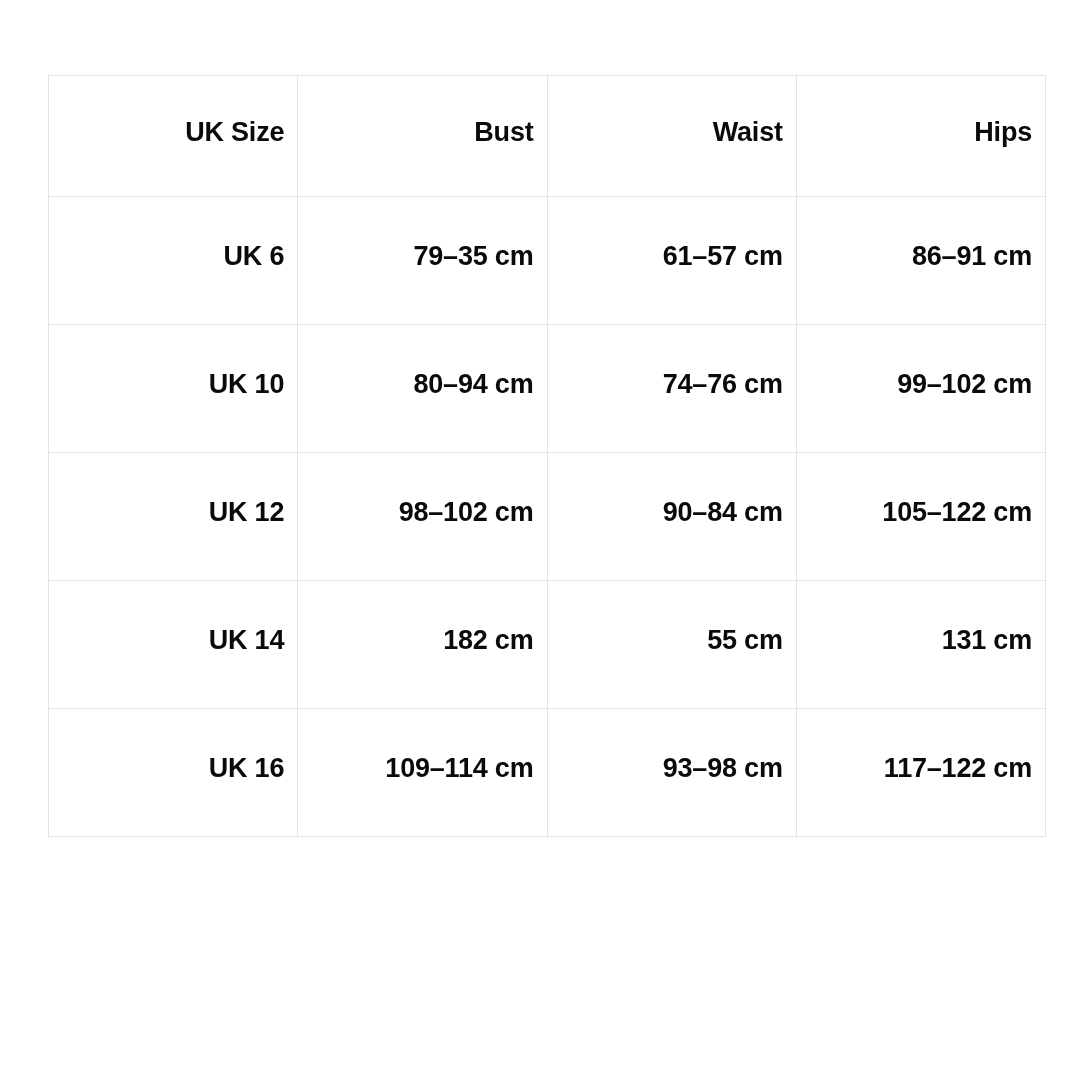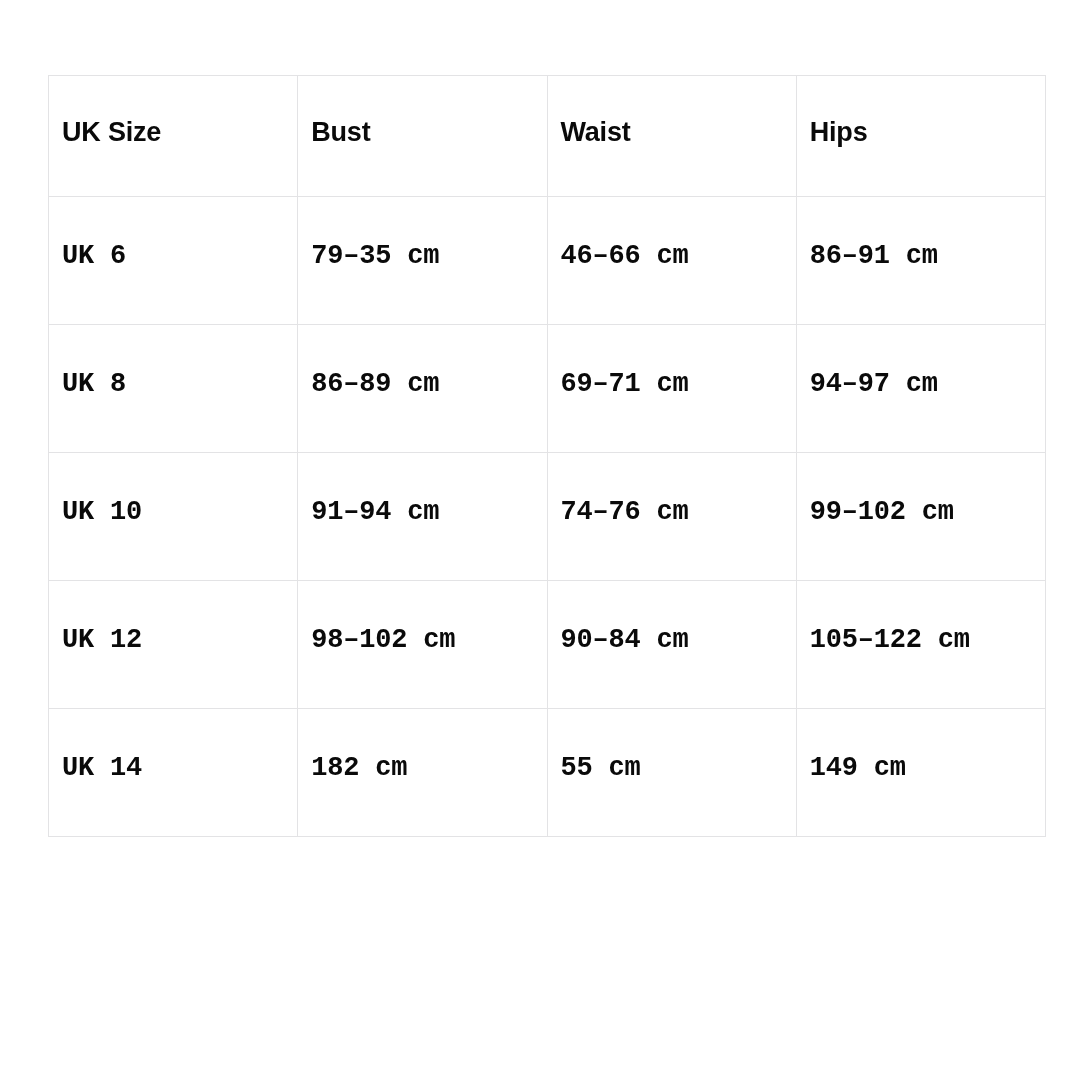--- a/index.html
+++ b/index.html
@@ -52,28 +52,28 @@
     white-space: nowrap;
   }
 
   
   .size-table thead th {
     height: 120px;
   }
 
   .size-table tbody td {
     height: 127px;
-    font-family: Liberation Mono, monospace;
   }
 
   
   .cell-text {
     display: block;
     position: relative;
     top: -4px;
+    text-align: right;
   }
 </style>
 </head>
 <body>
 
 <div class="page">
 
   <table class="size-table">
     <colgroup>
       <col>
@@ -101,46 +101,32 @@
 
     <tbody>
       <tr>
         <td>
             <span class="cell-text">UK 6</span>
           </td>
         <td>
             <span class="cell-text">79–35 cm</span>
           </td>
         <td>
-            <span class="cell-text">46–66 cm</span>
+            <span class="cell-text">61–57 cm</span>
           </td>
         <td>
             <span class="cell-text">86–91 cm</span>
           </td>
       </tr>
       <tr>
         <td>
-            <span class="cell-text">UK 8</span>
-          </td>
-        <td>
-            <span class="cell-text">86–89 cm</span>
-          </td>
-        <td>
-            <span class="cell-text">69–71 cm</span>
-          </td>
-        <td>
-            <span class="cell-text">94–97 cm</span>
-          </td>
-      </tr>
-      <tr>
-        <td>
             <span class="cell-text">UK 10</span>
           </td>
         <td>
-            <span class="cell-text">91–94 cm</span>
+            <span class="cell-text">80–94 cm</span>
           </td>
         <td>
             <span class="cell-text">74–76 cm</span>
           </td>
         <td>
             <span class="cell-text">99–102 cm</span>
           </td>
       </tr>
       <tr>
         <td>
@@ -160,19 +146,33 @@
         <td>
             <span class="cell-text">UK 14</span>
           </td>
         <td>
             <span class="cell-text">182 cm</span>
           </td>
         <td>
             <span class="cell-text">55 cm</span>
           </td>
         <td>
-            <span class="cell-text">149 cm</span>
+            <span class="cell-text">131 cm</span>
+          </td>
+      </tr>
+      <tr>
+        <td>
+            <span class="cell-text">UK 16</span>
+          </td>
+        <td>
+            <span class="cell-text">109–114 cm</span>
+          </td>
+        <td>
+            <span class="cell-text">93–98 cm</span>
+          </td>
+        <td>
+            <span class="cell-text">117–122 cm</span>
           </td>
       </tr>
     </tbody>
   </table>
 
 </div>
 
 </body></html>

